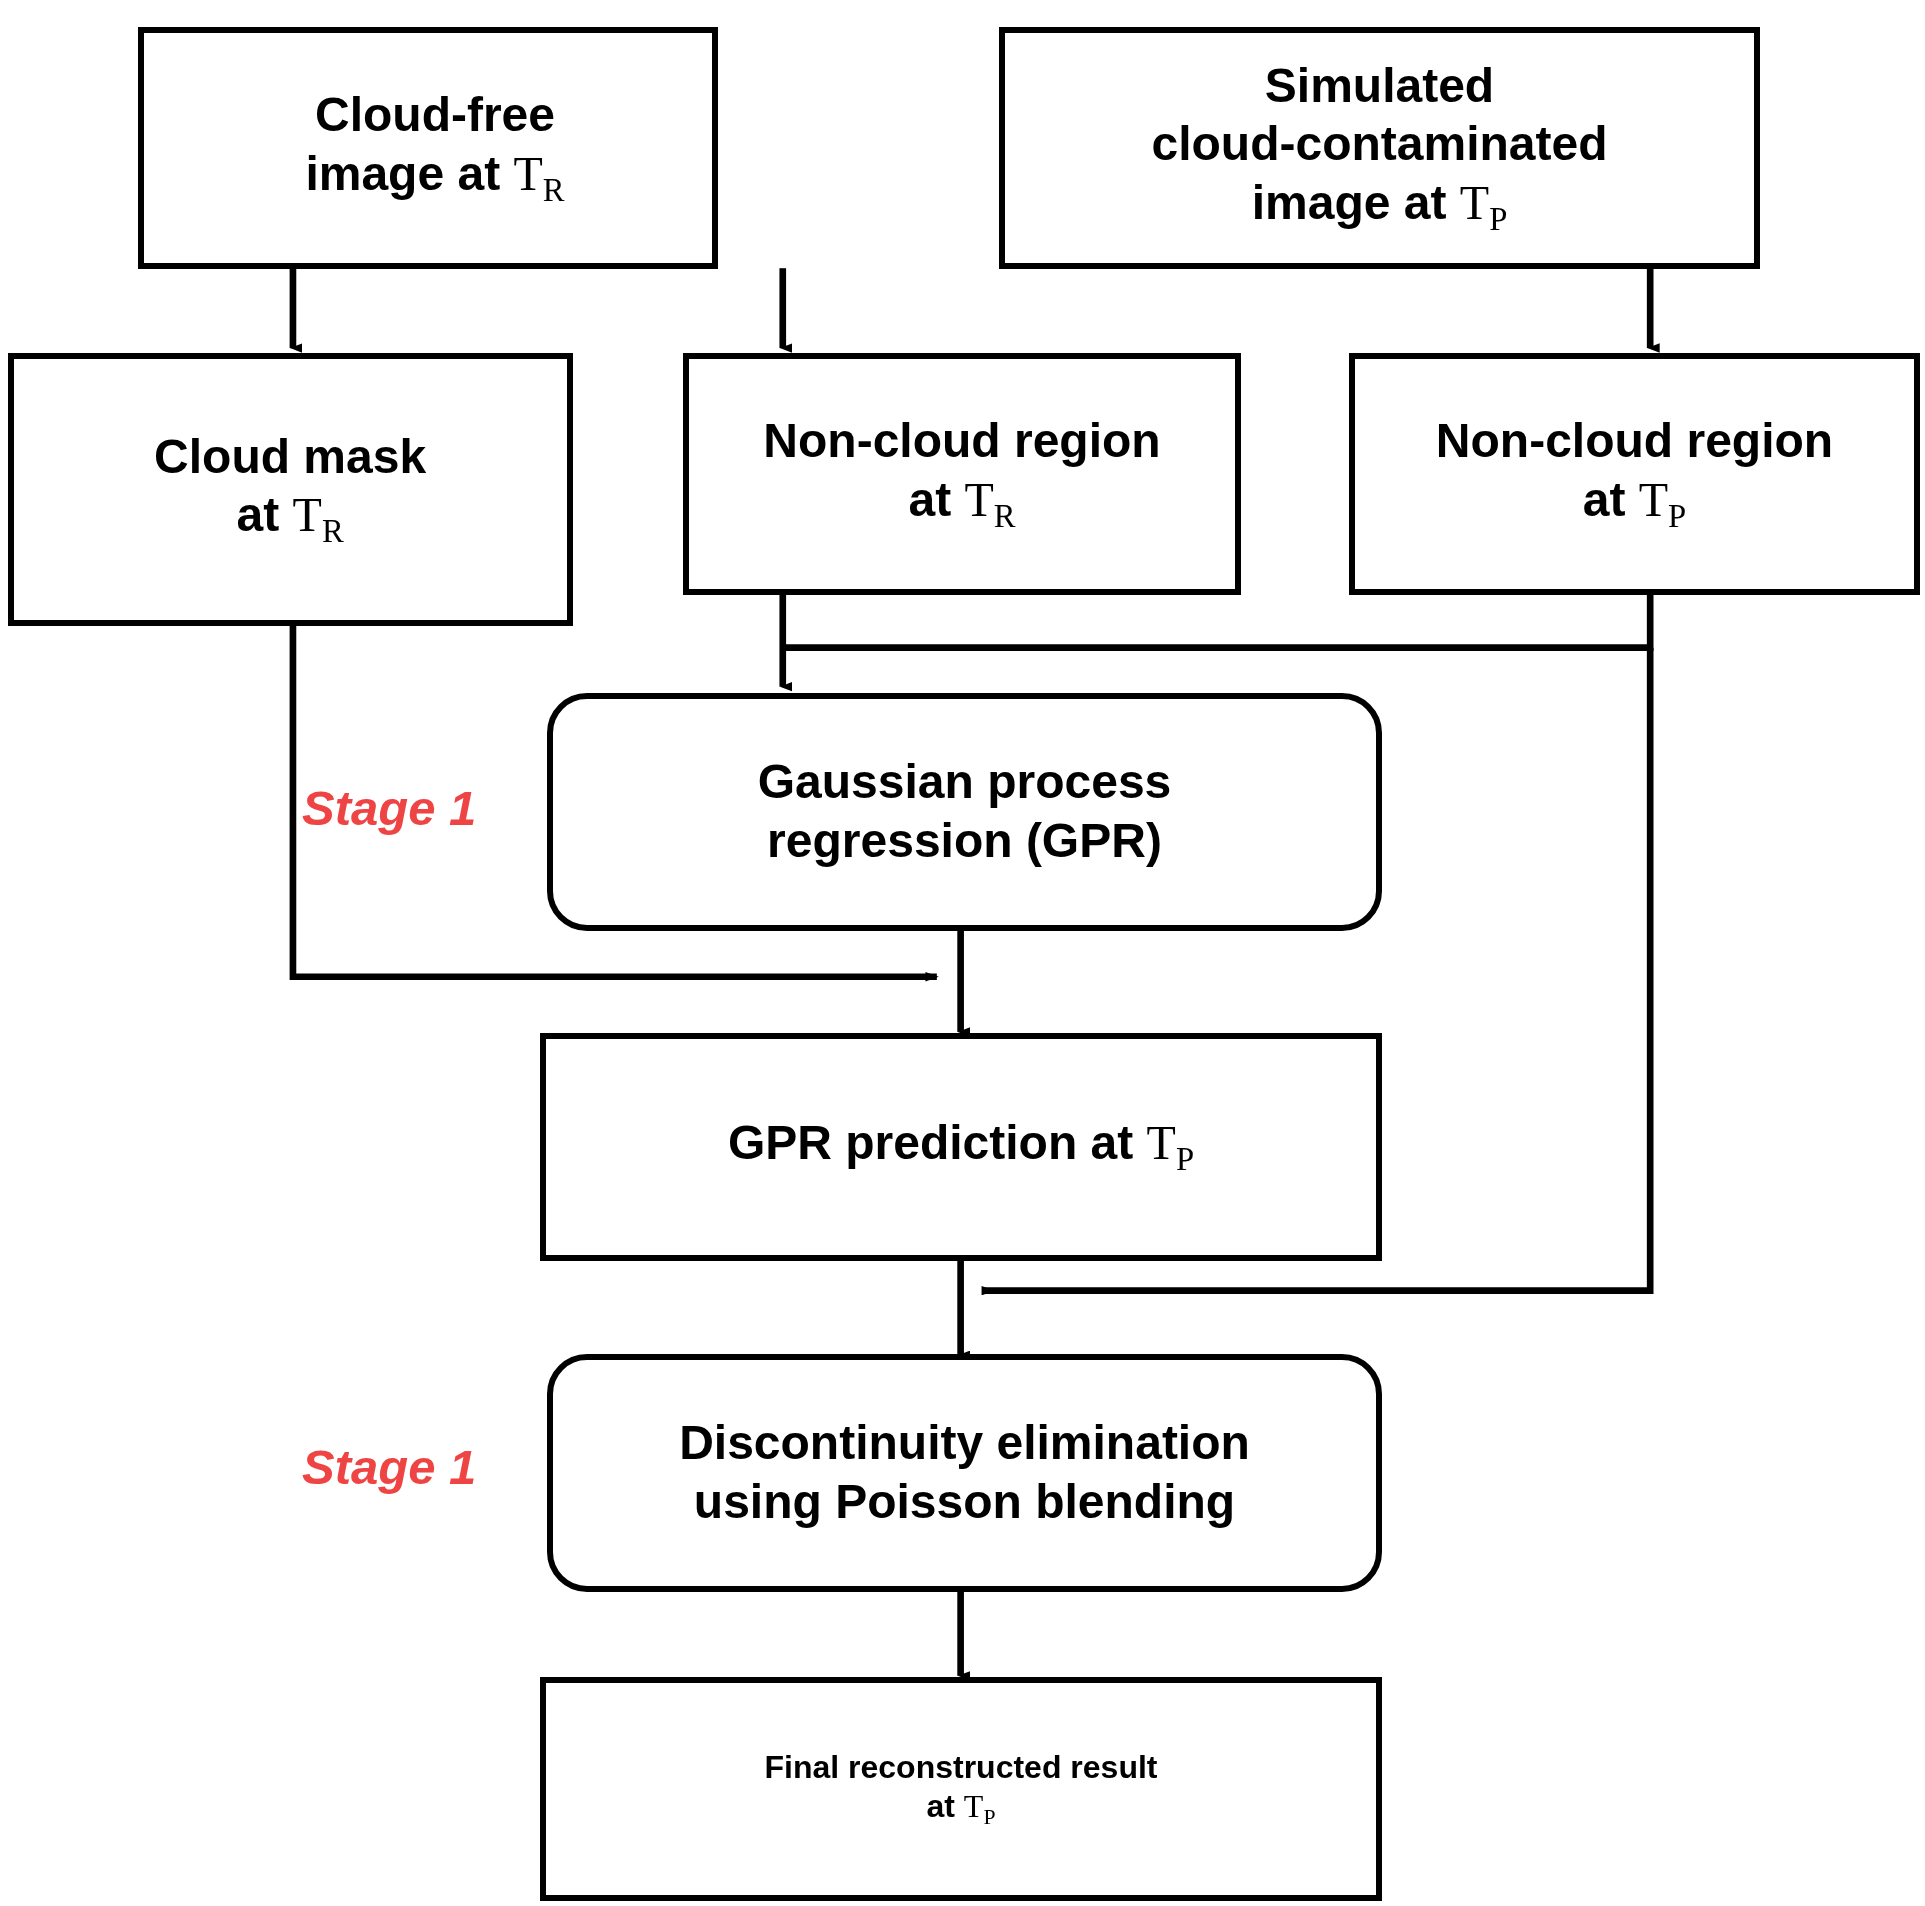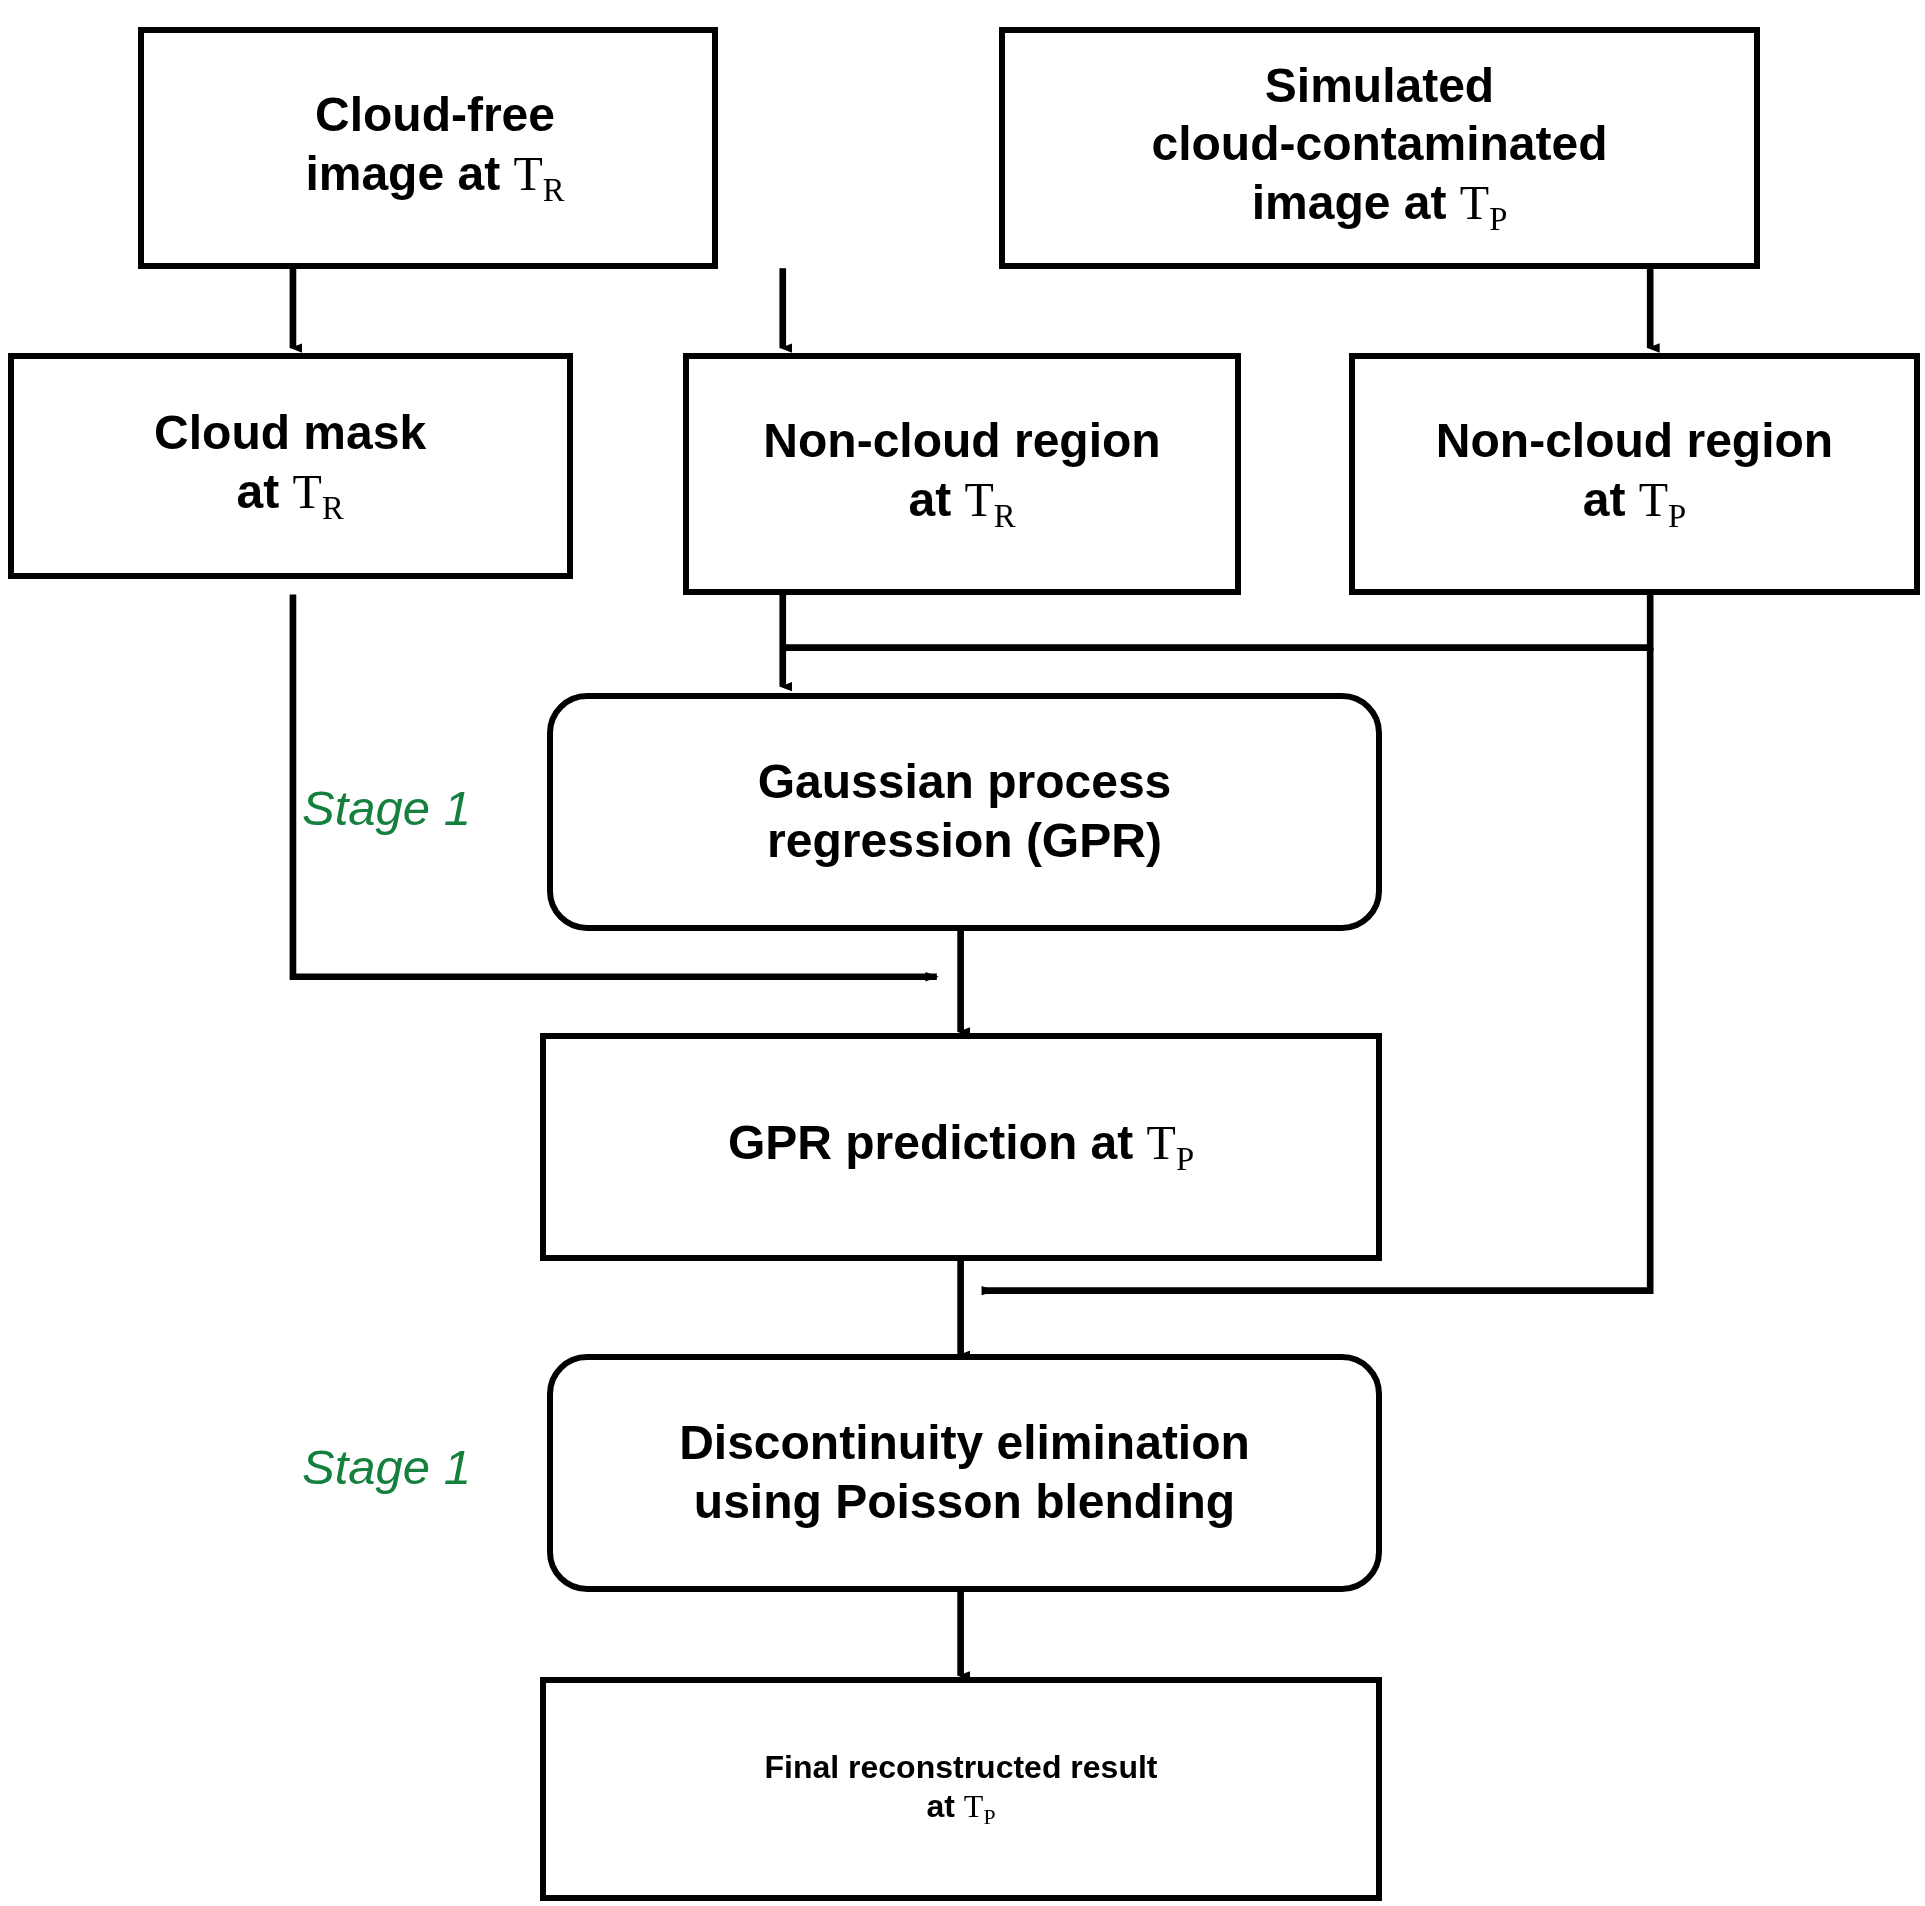--- a/index.html
+++ b/index.html
@@ -42,23 +42,23 @@
     font-family: "Liberation Sans", sans-serif;
     font-weight: bold;
     color: #000000;
     line-height: 1.22;
     white-space: pre-line;
     padding: 0 13.3px;
   }
   .stage-label {
     position: absolute;
     font-family: "Liberation Sans", sans-serif;
-    font-weight: normal;
+    font-weight: bold;
     font-style: italic;
-    color: #15803d;
+    color: #ef4444;
     white-space: nowrap;
   }
   .sub {
     font-size: 0.68em;
     vertical-align: sub;
     font-family: "Liberation Serif", serif;
   }
   .serif-t {
     font-family: "Liberation Serif", serif;
     font-weight: normal;
@@ -104,21 +104,21 @@
   </svg>
 
   <div class="node-box" style="left:138px; top:27px; width:580px; height:242px;padding-left:14px;">
     <div class="node-label" style="font-size:48px;">Cloud-free<br>image at <span class="serif-t">T</span><span class="sub serif-t">R</span></div>
   </div>
 
   <div class="node-box" style="left:999px; top:27px; width:761px; height:242px;align-items:center;">
     <div class="node-label" style="font-size:48px;">Simulated<br>cloud-contaminated<br>image at <span class="serif-t">T</span><span class="sub serif-t">P</span></div>
   </div>
 
-  <div class="node-box" style="left:7.6px; top:353px; width:565px; height:226px;">
+  <div class="node-box" style="left:7.6px; top:353px; width:565px; height:273px;">
     <div class="node-label" style="font-size:48px;">Cloud mask<br>at <span class="serif-t">T</span><span class="sub serif-t">R</span></div>
   </div>
 
   <div class="node-box" style="left:683px; top:353px; width:558px; height:242px;">
     <div class="node-label" style="font-size:48px;">Non-cloud region<br>at <span class="serif-t">T</span><span class="sub serif-t">R</span></div>
   </div>
 
   <div class="node-box" style="left:1349px; top:353px; width:571px; height:242px;">
     <div class="node-label" style="font-size:48px;">Non-cloud region<br>at <span class="serif-t">T</span><span class="sub serif-t">P</span></div>
   </div>

